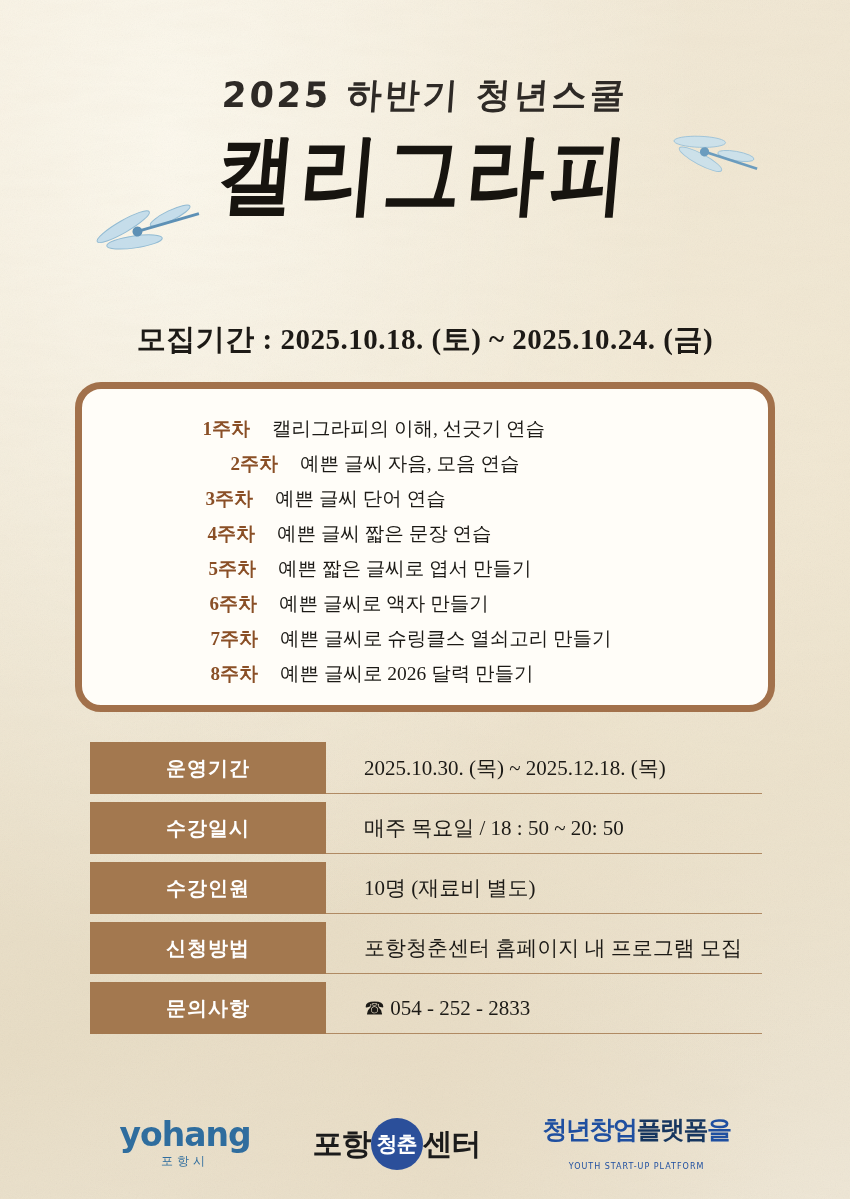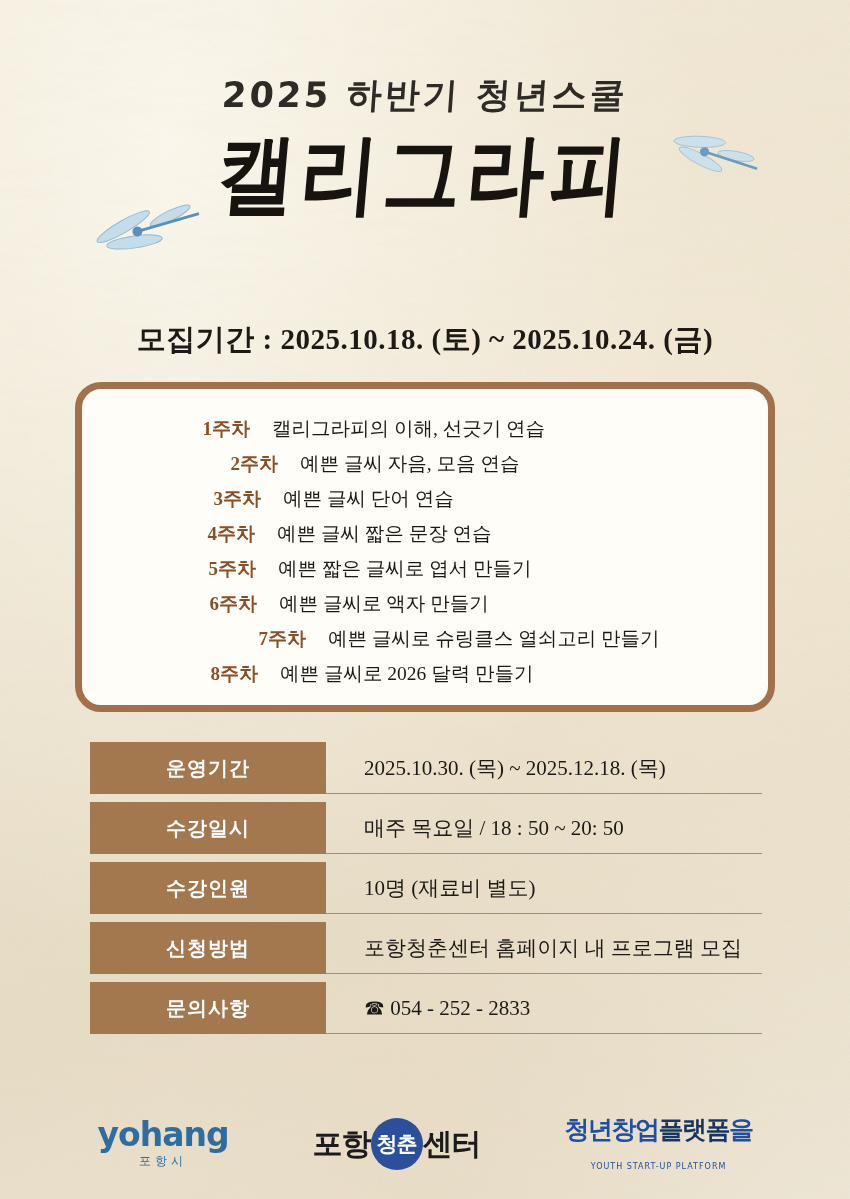--- a/index.html
+++ b/index.html
@@ -105,25 +105,25 @@
     box-sizing: border-box;
     padding-left: 28px;
   }
   .week-text {
     font-size: 19.5px;
     color: #1c1a16;
   }
   
   .week-row:nth-child(1) .week-label { width: 190px; }
   .week-row:nth-child(2) .week-label { width: 190px; margin-left: 28px; }
-  .week-row:nth-child(3) .week-label { width: 193px; margin-left: 8px; }
+  .week-row:nth-child(3) .week-label { width: 193px; }
   .week-row:nth-child(4) .week-label { width: 195px; }
   .week-row:nth-child(5) .week-label { width: 196px; }
   .week-row:nth-child(6) .week-label { width: 197px; }
-  .week-row:nth-child(7) .week-label { width: 198px; margin-left: 48px; }
+  .week-row:nth-child(7) .week-label { width: 198px; }
   .week-row:nth-child(8) .week-label { width: 198px; }
 
   
   .info {
     position: absolute;
     left: 90px;
     top: 742px;
     width: 672px;
   }
   .info-row {
@@ -156,21 +156,21 @@
 
   
   .logos {
     position: absolute;
     left: 0;
     right: 0;
     bottom: 28px;
     display: flex;
     justify-content: center;
     align-items: center;
-    gap: 84px;
+    gap: 62px;
   }
   .logo { text-align: center; }
 
   .logo-pohang .word {
     font-family: "DejaVu Sans", sans-serif;
     font-size: 33px;
     font-weight: bold;
     color: #2f6d9e;
     letter-spacing: -1px;
     line-height: 1;

